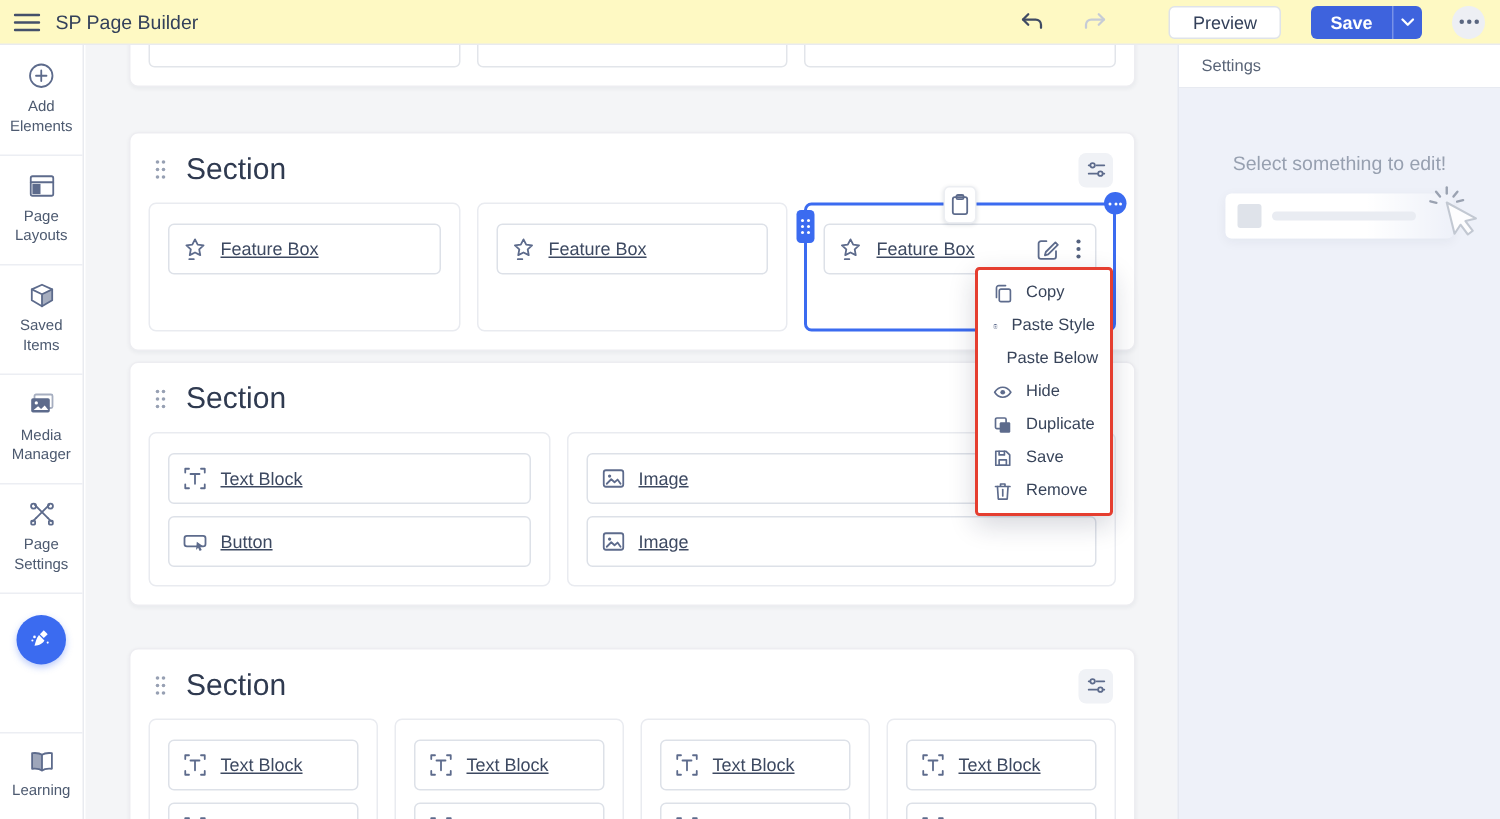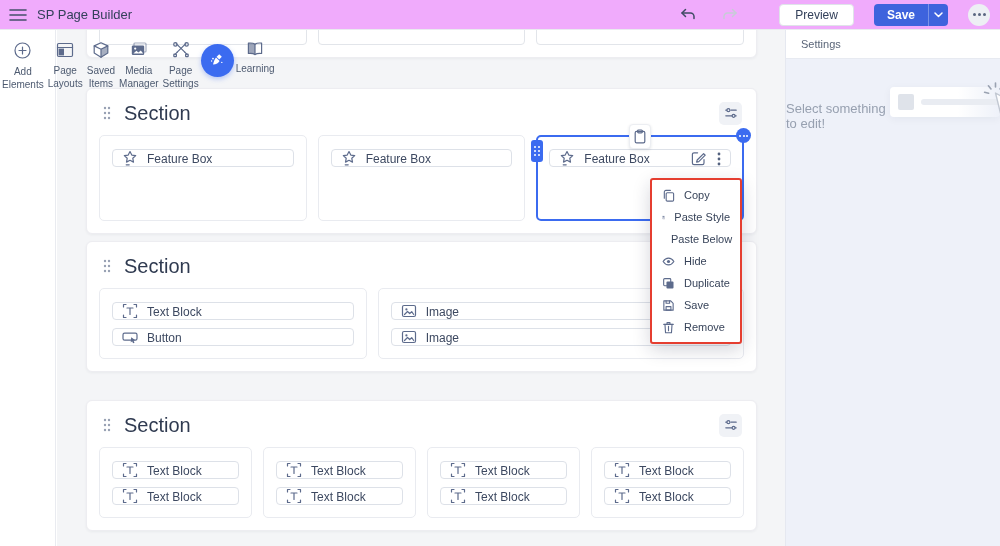--- a/index.html
+++ b/index.html
@@ -1,21 +1,21 @@
 <!DOCTYPE html>
 <html><head>
 <meta charset="utf-8">
 <style>
   * { margin:0; padding:0; box-sizing:border-box; }
   html,body { width:1000px; height:546px; overflow:hidden; }
   body { font-family:"Liberation Sans", sans-serif; background:#fff; position:relative; color:#3d4961; }
   svg { display:block; }
 
   
-  .topbar { position:absolute; top:0; left:0; right:0; height:30px; background:#f0abfc;
+  .topbar { position:absolute; top:0; left:0; right:0; height:30px; background:#fef9c3;
             border-bottom:1px solid #e9ebef; display:flex; align-items:center; z-index:40; }
   .burger { width:30px; height:30px; display:flex; align-items:center; justify-content:center;
             margin-left:3px; cursor:pointer; background:none; border:none; }
   .app-title { font-size:13px; color:#33405a; margin-left:4px; font-weight:500; }
   .tb-right { margin-left:auto; display:flex; align-items:center; gap:20px; padding-right:10px; }
   .tb-ic-btn { background:none; border:none; width:22px; height:22px; display:flex; align-items:center;
                justify-content:center; cursor:pointer; }
   .btn-preview { background:#fff; border:1px solid #dfe3e9; border-radius:4px; height:22px;
                  padding:0 15px; font-size:12px; color:#33405a; cursor:pointer; margin-left:18px;
                  font-family:inherit; }
@@ -23,21 +23,21 @@
   .btn-save { background:#3e63dd; color:#fff; border:none; font-size:12px; font-weight:bold;
               padding:0 13px; cursor:pointer; font-family:inherit; }
   .btn-save-caret { background:#3e63dd; border:none; border-left:1px solid rgba(255,255,255,.3);
                     width:20px; display:flex; align-items:center; justify-content:center; cursor:pointer; }
   .btn-more { width:22px; height:22px; border-radius:50%; background:#edeff4; border:none;
               display:flex; align-items:center; justify-content:center; gap:2px; cursor:pointer; }
   .btn-more i { width:3px; height:3px; border-radius:50%; background:#5a6680; }
 
   
   .sidebar { position:absolute; top:30px; left:0; bottom:0; width:56px; background:#fff;
-             border-right:1px solid #e9ebf0; display:flex; flex-direction:row; z-index:30; }
+             border-right:1px solid #e9ebf0; display:flex; flex-direction:column; z-index:30; }
   .sb-item { display:flex; flex-direction:column; align-items:center; gap:5px; padding:11px 2px 12px;
              cursor:pointer; background:none; border:none; width:100%; font-family:inherit; }
   .sb-lb { font-size:10px; color:#4d5a70; text-align:center; line-height:1.3; }
   .sb-hr { height:1px; background:#eceef3; margin:0; }
   .sb-clear-wrap { display:flex; justify-content:center; padding:14px 0; }
   .sb-clear { width:33px; height:33px; border-radius:50%; background:#3b6bf0; border:none;
               display:flex; align-items:center; justify-content:center; cursor:pointer;
               box-shadow:0 2px 5px rgba(59,107,240,.35); }
   .sb-spacer { flex:1; }
 
@@ -54,23 +54,23 @@
   .sec-h { display:flex; align-items:center; height:22px; margin:1px 2px 11px; }
   .drag { background:none; border:none; cursor:grab; padding:2px; display:flex; }
   .sec-t { font-size:20px; font-weight:500; color:#2f3a50; margin-left:11px; }
   .sec-set { margin-left:auto; width:23px; height:23px; border-radius:5px; background:#f0f2f6;
              border:none; display:flex; align-items:center; justify-content:center; cursor:pointer; }
   .col { flex:1; border:1px solid #e9ebf0; border-radius:5px; padding:13px 12px 12px;
          display:flex; flex-direction:column; gap:8px; background:#fff; }
   .s1 .col { min-height:86px; }
   .col.sel { border:2px solid #3b6bf0; padding:12px 11px 11px; position:relative; }
   .col.w42 { flex:0 0 41.5%; }
-  .addon { height:18px; border:1px solid #dde1e8; border-radius:4px; background:#fff;
-           display:flex; align-items:flex-end; gap:9px; padding:0 9px; font-size:12px;
-           color:#3d4961; cursor:pointer; }
+  .addon { height:34px; border:1px solid #dde1e8; border-radius:4px; background:#fff;
+           display:flex; align-items:center; gap:9px; padding:0 9px; font-size:12px;
+           color:#3d4961; cursor:pointer;text-decoration:underline; }
   .addon .grow { flex:1; }
   .a-btn { background:none; border:none; padding:0; margin-left:2px; cursor:pointer; display:flex; }
   
   .col-handle { position:absolute; left:-7px; top:3px; width:12px; height:22px; background:#3b6bf0;
                 border:none; border-radius:3px; cursor:grab; display:grid;
                 grid-template-columns:repeat(2,2px); gap:2px; place-content:center; }
   .col-handle i { width:2px; height:2px; background:#fff; border-radius:50%; }
   .col-paste { position:absolute; top:-13px; left:50%; transform:translateX(-50%);
                width:22px; height:25px; background:#fff; border:1px solid #eceef2; border-radius:4px;
                box-shadow:0 1px 3px rgba(20,30,60,.12); display:flex; align-items:center;
@@ -85,21 +85,21 @@
          border:2px solid #e53e30; border-radius:3px; box-shadow:0 6px 18px rgba(20,30,60,.18);
          padding:4px 0; z-index:50; }
   .mi { display:flex; align-items:center; gap:9px; height:22px; padding:0 10px; cursor:pointer;
         font-size:11px; color:#38445a; white-space:nowrap; }
 
   
   .panel { position:absolute; top:30px; right:0; bottom:0; width:215px; background:#eef1f9;
            border-left:1px solid #e5e8f0; z-index:20; }
   .panel-h { height:29px; background:#fff; border-bottom:1px solid #e7eaf1; display:flex;
              align-items:center; padding:0 15px; font-size:11px; color:#5a6578; }
-  .panel-b { display:flex; flex-direction:row; align-items:center; }
+  .panel-b { display:flex; flex-direction:column; align-items:center; }
   .empty-msg { margin-top:42px; font-size:13px; color:#97a0b0; }
   .skel { position:relative; margin-top:13px; width:152px; height:30px; border-radius:4px;
           background:linear-gradient(to right,#ffffff 62%,rgba(255,255,255,0));
           box-shadow:0 2px 8px rgba(20,30,60,.05); }
   .skel-sq { position:absolute; left:8px; top:7px; width:16px; height:16px; border-radius:2px;
              background:#dfe3ea; }
   .skel-ln { position:absolute; left:31px; top:12px; width:96px; height:6px; border-radius:3px;
              background:#e9ecf2; }
   .skel .cursor { position:absolute; right:-22px; top:-10px; }
 

